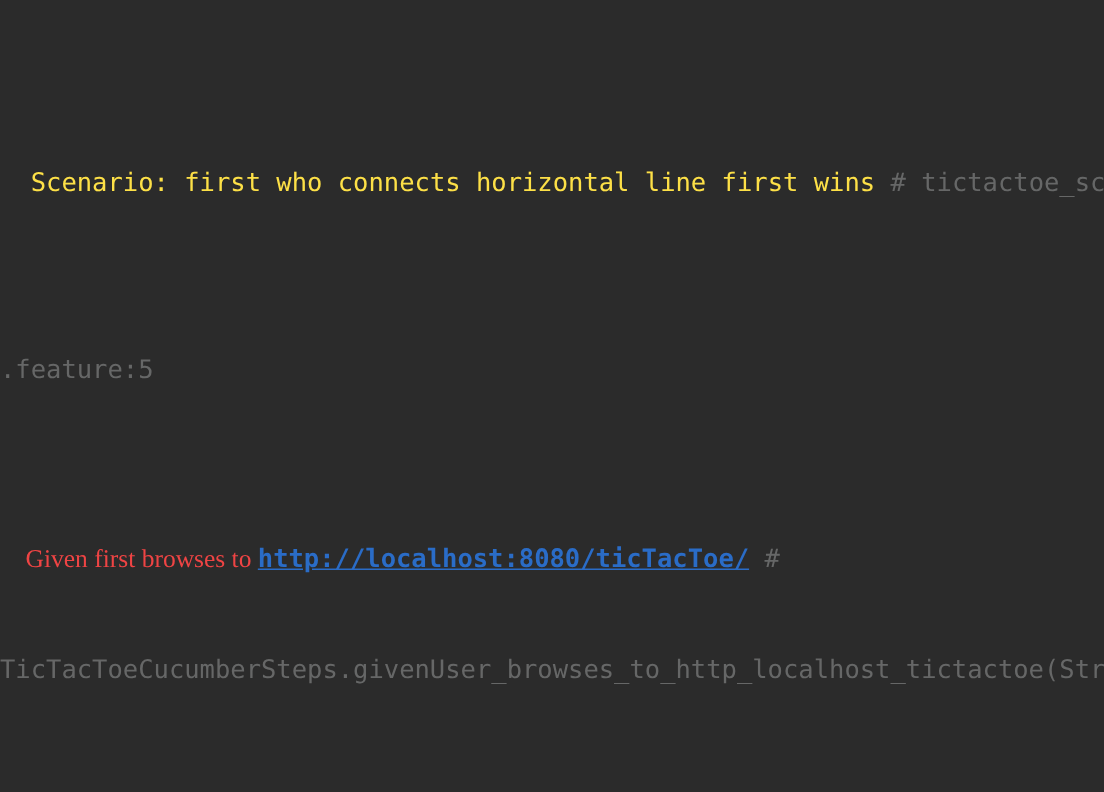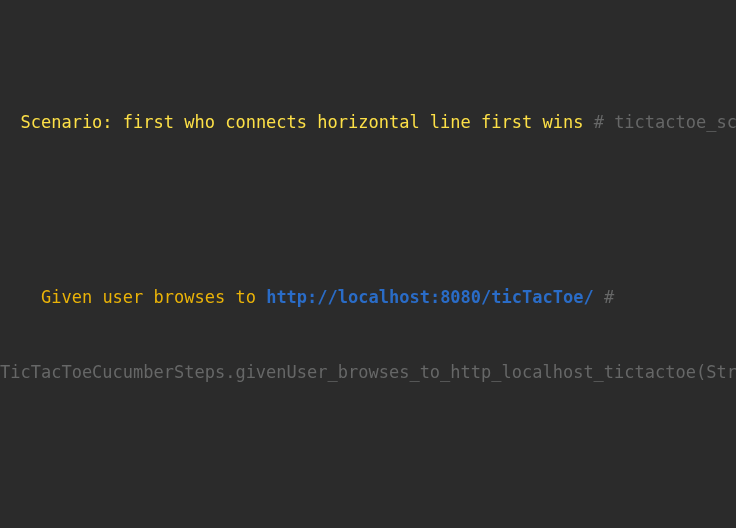--- a/index.html
+++ b/index.html
@@ -20,36 +20,37 @@
   #console {
     padding: 10px 0 0 0;
     white-space: pre;
   }
   .line {
     height: 25px;
     white-space: pre;
     overflow: hidden;
   }
   .c-white   { color: #fde047; }
-  .c-green   { color: #eab308; }
+  .c-green   { color: #ef4444; font-family: Liberation Serif, serif; }
   .c-gray    { color: #666767; }
-  .c-link    { color: #2a6cc7; font-weight: bold; }
+  .c-link    { color: #2a6cc7; text-decoration: underline; font-weight: bold; }
 </style>
 </head>
 <body>
 
 <div id="console">
 
   
   <div class="line"><span class="c-white">  Scenario: </span><span class="c-white">first who connects horizontal line first wins</span><span class="c-gray"> # </span><span class="c-gray">tictactoe_scenarios</span></div>
 
   
+  <div class="line"><span class="c-gray">.feature:5</span></div>
 
   
-  <div class="line"><span class="c-green">    </span><span class="c-green">Given </span><span class="c-green">user browses to </span><span class="c-link">http://localhost:8080/ticTacToe/</span><span class="c-gray"> #</span></div>
+  <div class="line"><span class="c-green">    </span><span class="c-green">Given </span><span class="c-green">first browses to </span><span class="c-link">http://localhost:8080/ticTacToe/</span><span class="c-gray"> #</span></div>
   <div class="line"><span class="c-gray">TicTacToeCucumberSteps.givenUser_browses_to_http_localhost_tictactoe(String)</span></div>
 
   
   
   
 
   
   
   
 

